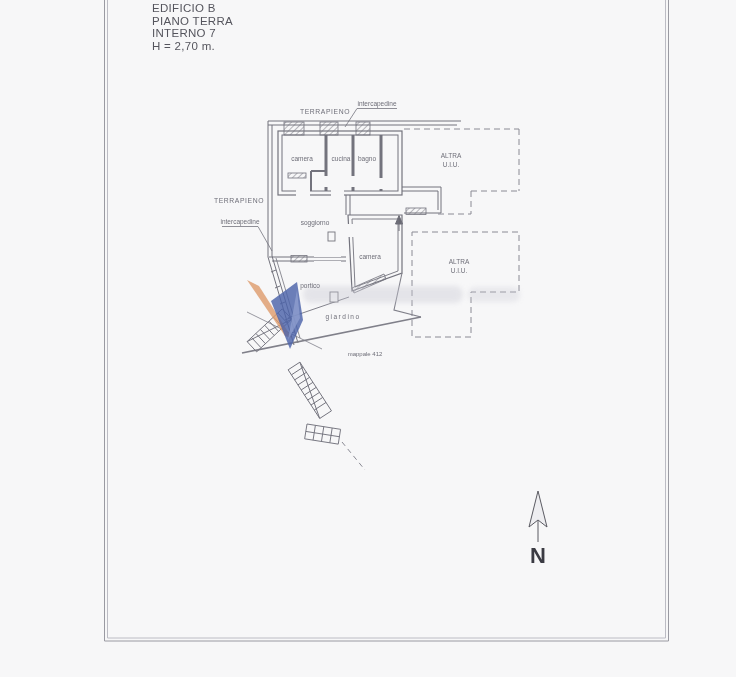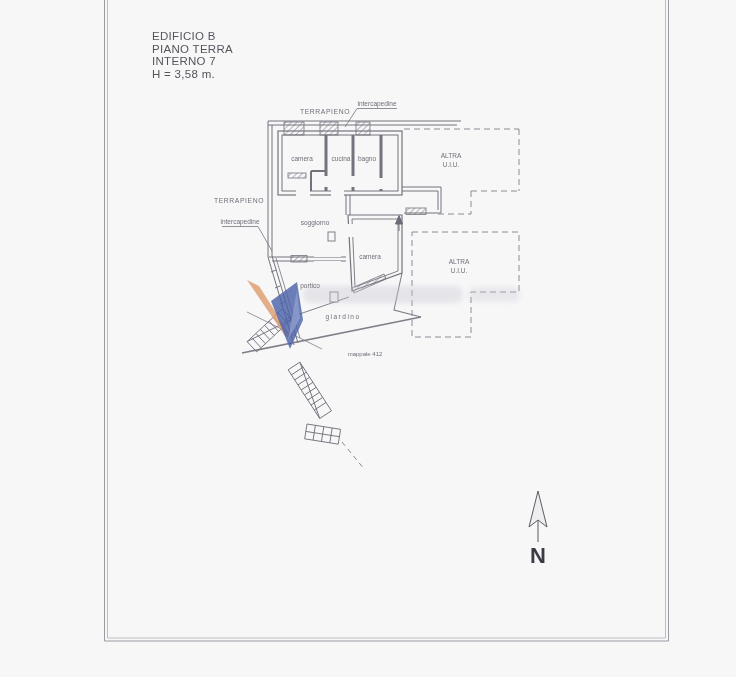--- a/index.html
+++ b/index.html
@@ -4,21 +4,21 @@
 <style>
   html,body{margin:0;padding:0;background:#fff;}
   .page{
     position:relative;
     width:736px;height:677px;
     background:#f7f7f8;
     overflow:hidden;
     font-family:"Liberation Sans", sans-serif;
   }
   .title-block{
-    position:absolute;left:152px;top:30px;
+    position:absolute;left:152px;top:2px;
     color:#55555d;
     font-size:11.5px;line-height:12.5px;letter-spacing:.3px;
   }
   svg.plan{position:absolute;left:0;top:0;}
   svg text{font-family:"Liberation Sans", sans-serif;fill:#6e6e78;}
   .lbl{font-size:6.5px;}
   .lbl-caps{font-size:6.8px;letter-spacing:.6px;}
   .lbl-tiny{font-size:6px;}
   .lbl-spread{font-size:6.5px;letter-spacing:1.5px;}
   .north-n{font-size:22px;font-weight:bold;fill:#3b3b43;}
@@ -26,21 +26,21 @@
 </style>
 </head>
 <body>
 
 <div class="page">
 
   <div class="title-block">
     <div>EDIFICIO  B</div>
     <div>PIANO TERRA</div>
     <div>INTERNO 7</div>
-    <div>H = 3,58 m.</div>
+    <div>H = 2,70 m.</div>
   </div>
 
   <svg class="plan" width="736" height="677" viewBox="0 0 736 677">
 
     <defs>
       <pattern id="hatch" width="4" height="4" patternUnits="userSpaceOnUse" patternTransform="rotate(45)">
         <line x1="0" y1="0" x2="0" y2="4" stroke="#73737d" stroke-width="1"></line>
       </pattern>
     </defs>
 

